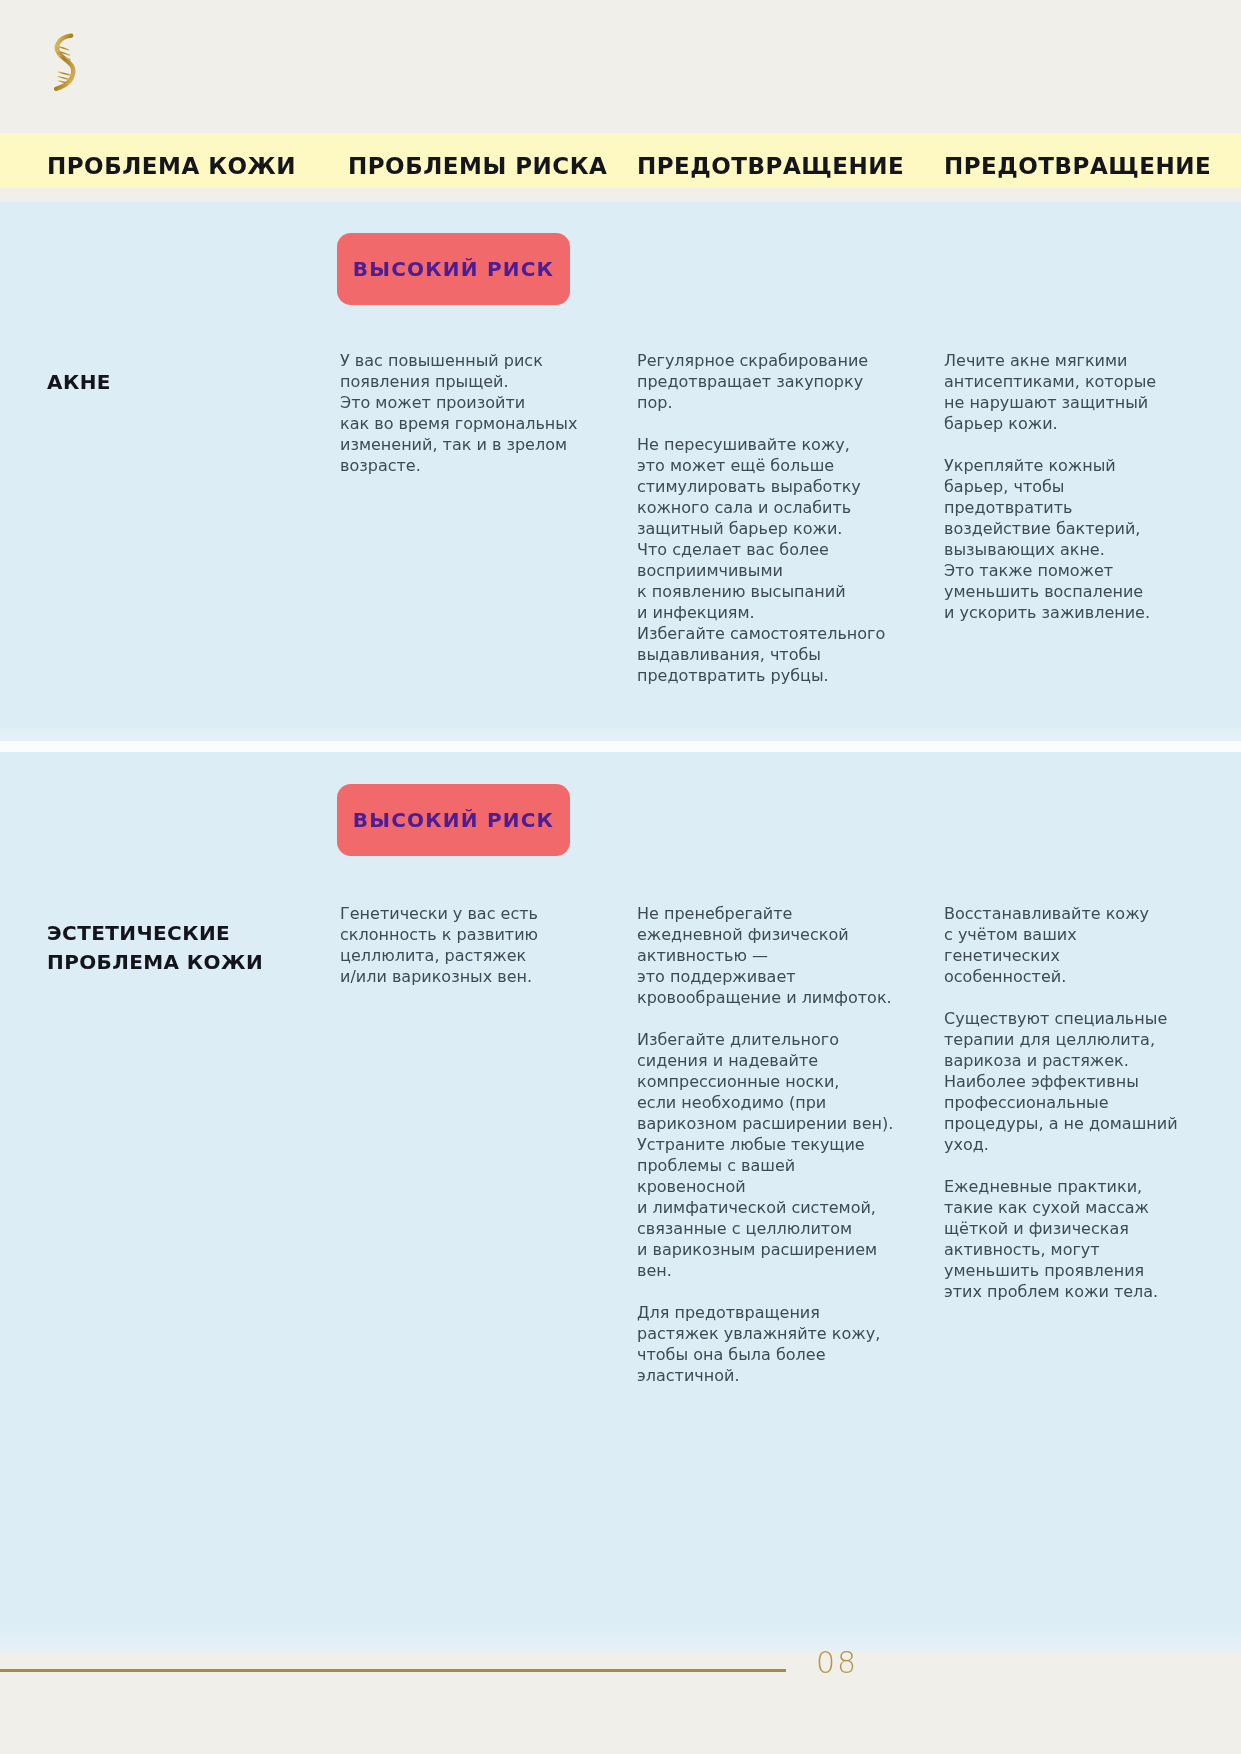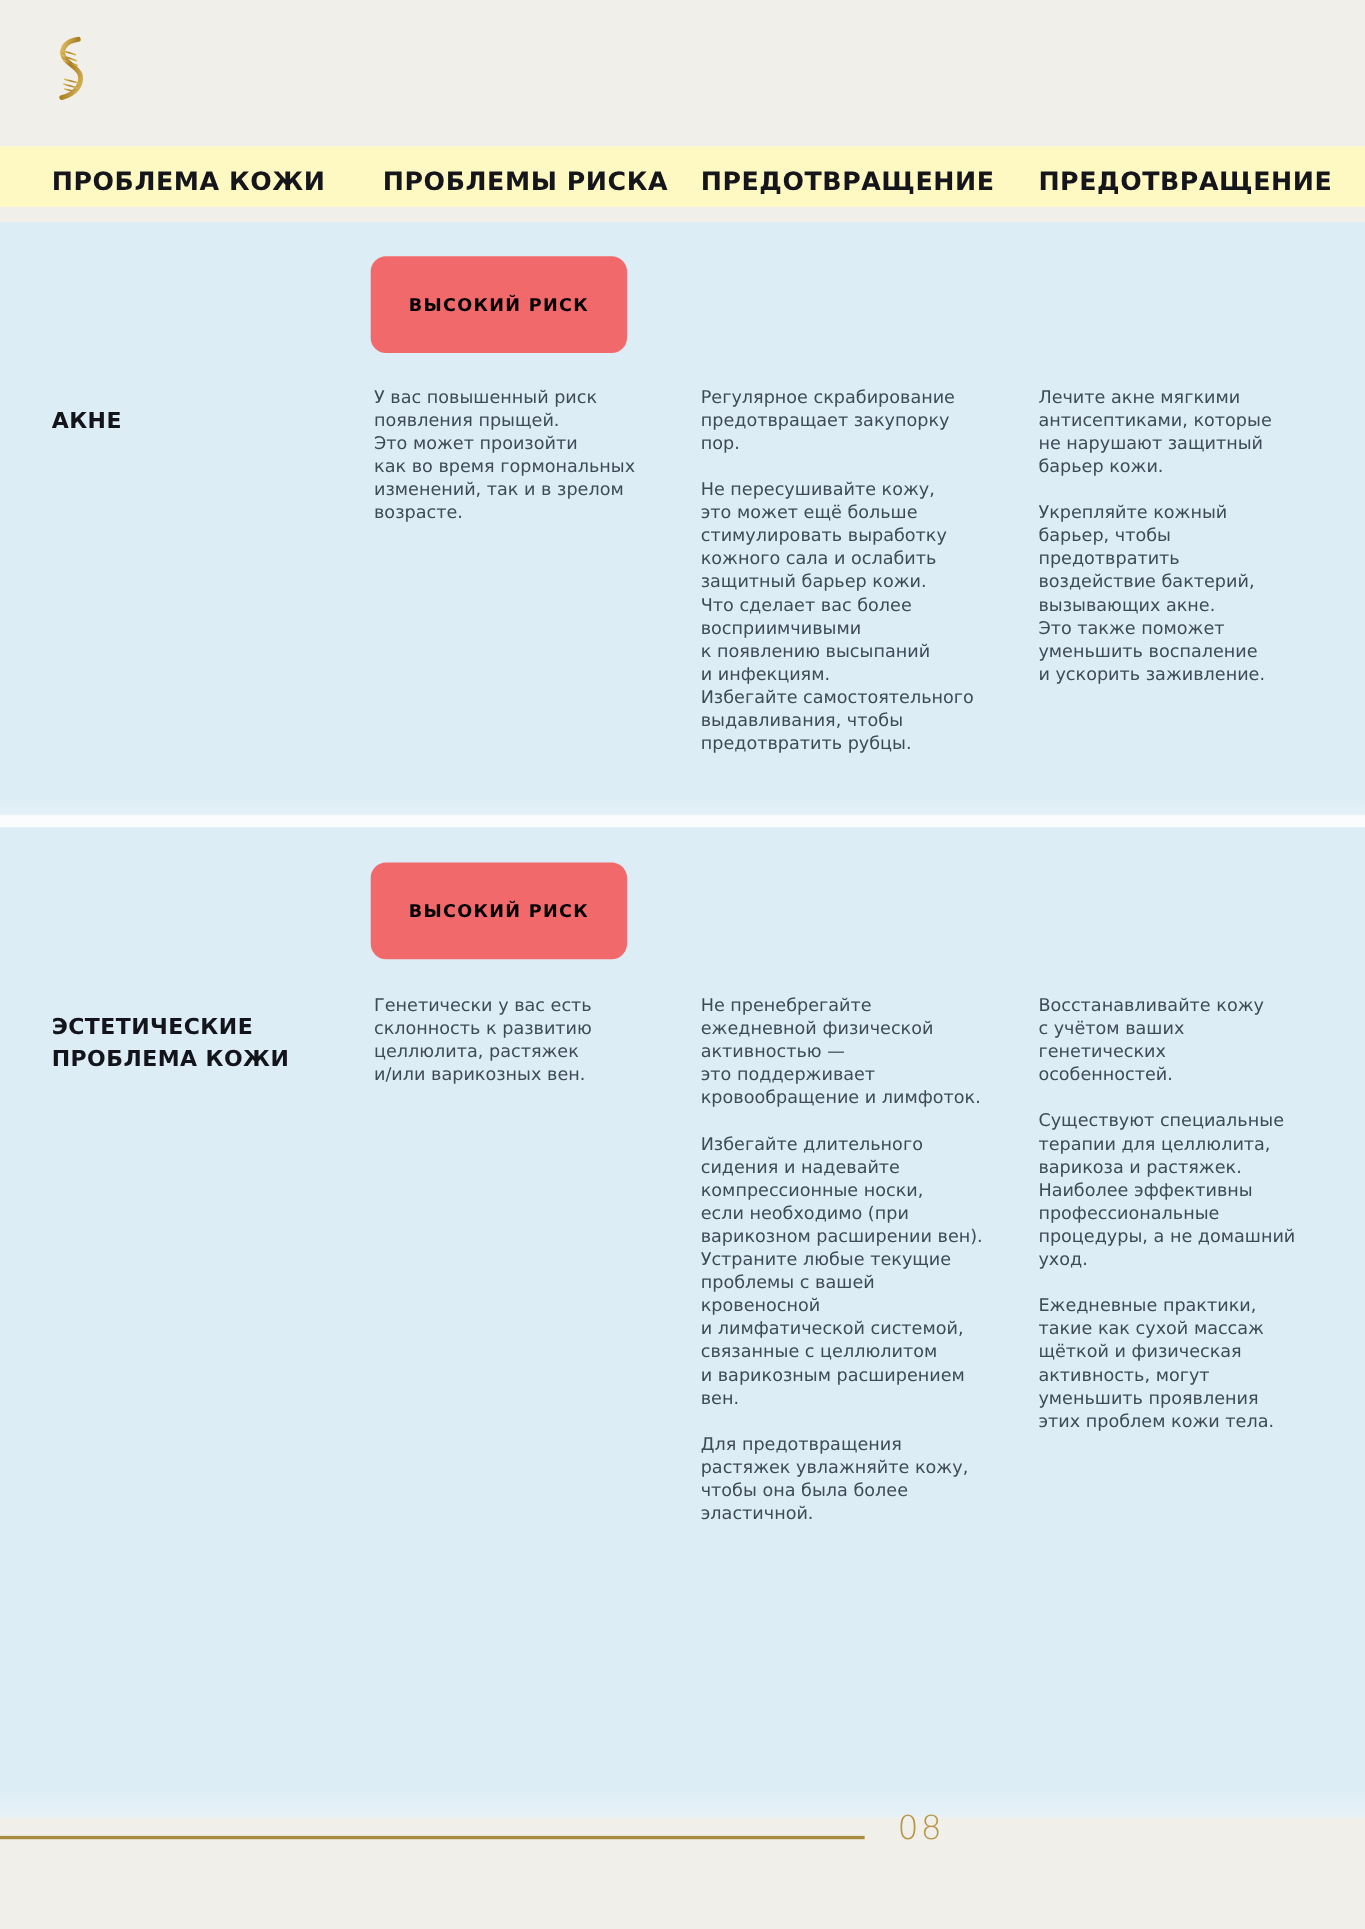--- a/index.html
+++ b/index.html
@@ -39,24 +39,24 @@
     background:#fafcfd;
   }
   .section{
     position:absolute;left:0;width:100%;
     background:linear-gradient(180deg,#ddedf5 0%,#ddedf5 97%,#e6f1f7 100%);
   }
   .section.s1{top:202px;height:539px;}
   .section.s2{top:752px;height:900px;}
 
   .badge{
-    position:absolute;left:337px;width:233px;height:88px;
+    position:absolute;left:337px;width:233px;height:72px;
     background:#f2696c;border-radius:14px;
     display:flex;align-items:center;justify-content:center;
-    color:#000000;font-size:16px;font-weight:bold;letter-spacing:1.2px;
+    color:#4c1d95;font-size:20px;font-weight:bold;letter-spacing:1.2px;
     white-space:nowrap;
   }
   .s1 .badge{top:31px;}   
   .s2 .badge{top:32px;}   
 
   .cell{
     position:absolute;
     font-size:16px;line-height:21px;color:#3e4b57;
     white-space:pre-line;
   }

